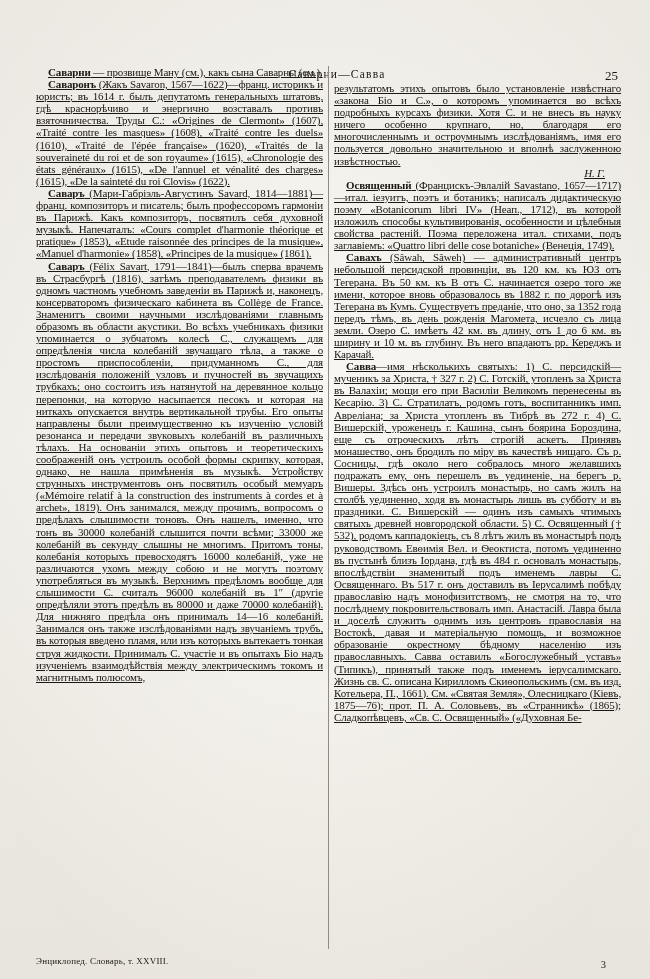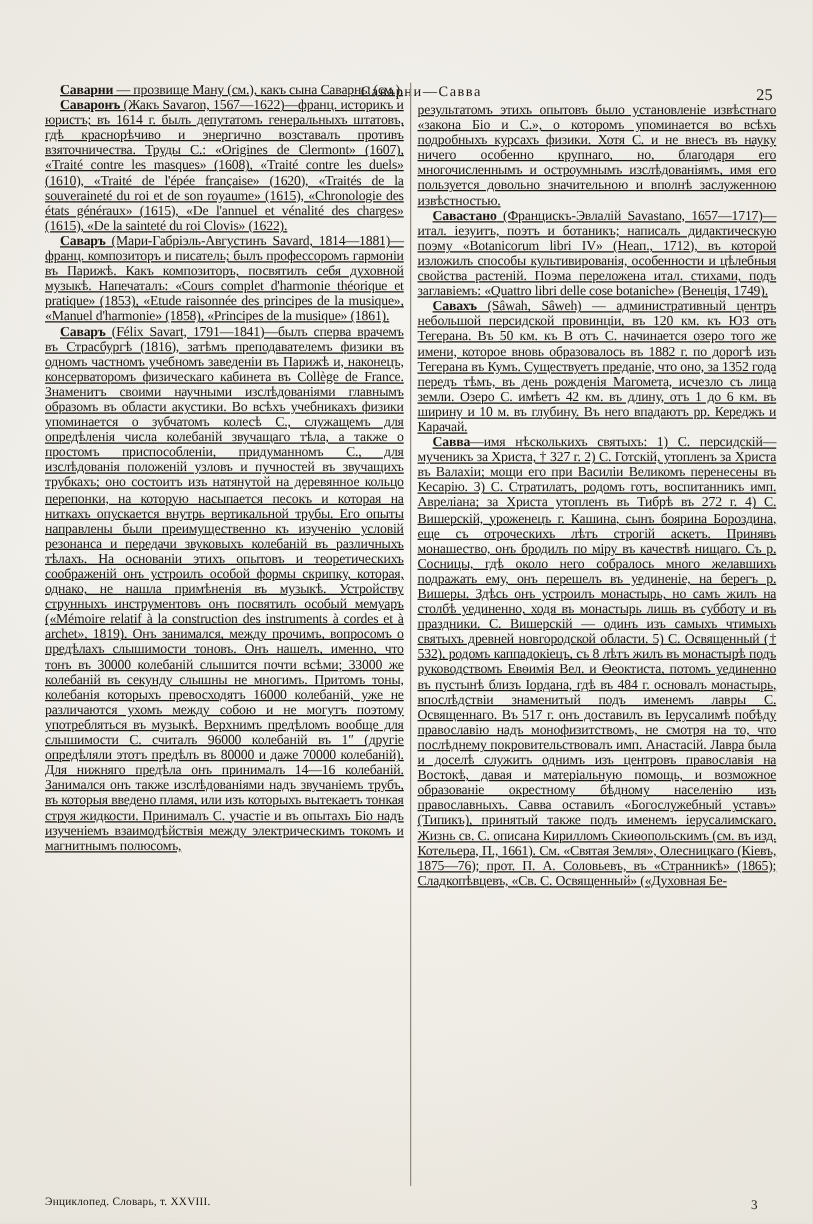--- a/index.html
+++ b/index.html
@@ -101,21 +101,22 @@
       <p class="entry"><b class="head">Саварни</b><span> — прозвище Ману (см.), какъ сына Саварны (см.).</span></p>
       <p class="entry"><b class="head">Саваронъ</b><span> (Жакъ Savaron, 1567—1622)—франц. историкъ и юристъ; въ 1614 г. былъ депутатомъ генеральныхъ штатовъ, гдѣ краснорѣчиво и энергично возставалъ противъ взяточничества. Труды С.: «Origines de Clermont» (1607), «Traité contre les masques» (1608), «Traité contre les duels» (1610), «Traité de l'épée française» (1620), «Traités de la souveraineté du roi et de son royaume» (1615), «Chronologie des états généraux» (1615), «De l'annuel et vénalité des charges» (1615), «De la sainteté du roi Clovis» (1622).</span></p>
       <p class="entry"><b class="head">Саваръ</b><span> (Мари-Габріэль-Августинъ Savard, 1814—1881)—франц. композиторъ и писатель; былъ профессоромъ гармоніи въ Парижѣ. Какъ композиторъ, посвятилъ себя духовной музыкѣ. Напечаталъ: «Cours complet d'harmonie théorique et pratique» (1853), «Etude raisonnée des principes de la musique», «Manuel d'harmonie» (1858), «Principes de la musique» (1861).</span></p>
       <p class="entry"><b class="head">Саваръ</b><span> (Félix Savart, 1791—1841)—былъ сперва врачемъ въ Страсбургѣ (1816), затѣмъ преподавателемъ физики въ одномъ частномъ учебномъ заведеніи въ Парижѣ и, наконецъ, консерваторомъ физическаго кабинета въ Collège de France. Знаменитъ своими научными изслѣдованіями главнымъ образомъ въ области акустики. Во всѣхъ учебникахъ физики упоминается о зубчатомъ колесѣ С., служащемъ для опредѣленія числа колебаній звучащаго тѣла, а также о простомъ приспособленіи, придуманномъ С., для изслѣдованія положеній узловъ и пучностей въ звучащихъ трубкахъ; оно состоитъ изъ натянутой на деревянное кольцо перепонки, на которую насыпается песокъ и которая на ниткахъ опускается внутрь вертикальной трубы. Его опыты направлены были преимущественно къ изученію условій резонанса и передачи звуковыхъ колебаній въ различныхъ тѣлахъ. На основаніи этихъ опытовъ и теоретическихъ соображеній онъ устроилъ особой формы скрипку, которая, однако, не нашла примѣненія въ музыкѣ. Устройству струнныхъ инструментовъ онъ посвятилъ особый мемуаръ («Mémoire relatif à la construction des instruments à cordes et à archet», 1819). Онъ занимался, между прочимъ, вопросомъ о предѣлахъ слышимости тоновъ. Онъ нашелъ, именно, что тонъ въ 30000 колебаній слышится почти всѣми; 33000 же колебаній въ секунду слышны не многимъ. Притомъ тоны, колебанія которыхъ превосходятъ 16000 колебаній, уже не различаются ухомъ между собою и не могутъ поэтому употребляться въ музыкѣ. Верхнимъ предѣломъ вообще для слышимости С. считалъ 96000 колебаній въ 1″ (другіе опредѣляли этотъ предѣлъ въ 80000 и даже 70000 колебаній). Для нижняго предѣла онъ принималъ 14—16 колебаній. Занимался онъ также изслѣдованіями надъ звучаніемъ трубъ, въ которыя введено пламя, или изъ которыхъ вытекаетъ тонкая струя жидкости. Принималъ С. участіе и въ опытахъ Біо надъ изученіемъ взаимодѣйствія между электрическимъ токомъ и магнитнымъ полюсомъ,</span></p>
     </div>
 
     <div class="divider"></div>
 
     <div class="col col-right">
       <p class="cont"><span>результатомъ этихъ опытовъ было установленіе извѣстнаго «закона Біо и С.», о которомъ упоминается во всѣхъ подробныхъ курсахъ физики. Хотя С. и не внесъ въ науку ничего особенно крупнаго, но, благодаря его многочисленнымъ и остроумнымъ изслѣдованіямъ, имя его пользуется довольно значительною и вполнѣ заслуженною извѣстностью.</span></p>
-      <p class="entry"><b class="head">Савастано</b><span> (Францискъ-Эвлалій Savastano, 1657—1717)—итал. іезуитъ, поэтъ и ботаникъ; написалъ дидактическую поэму «Botanicorum libri IV» (Неап., 1712), въ которой изложилъ способы культивированія, особенности и цѣлебныя свойства растеній. Поэма переложена итал. стихами, подъ заглавіемъ: «Quattro libri delle cose botaniche» (Венеція, 1749).</span></p>
+      <p class="signature">Н. Г.</p>
+      <p class="entry"><b class="head">Освященный</b><span> (Францискъ-Эвлалій Savastano, 1657—1717)—итал. іезуитъ, поэтъ и ботаникъ; написалъ дидактическую поэму «Botanicorum libri IV» (Неап., 1712), въ которой изложилъ способы культивированія, особенности и цѣлебныя свойства растеній. Поэма переложена итал. стихами, подъ заглавіемъ: «Quattro libri delle cose botaniche» (Венеція, 1749).</span></p>
       <p class="entry"><b class="head">Савахъ</b><span> (Sâwah, Sâweh) — административный центръ небольшой персидской провинціи, въ 120 км. къ ЮЗ отъ Тегерана. Въ 50 км. къ В отъ С. начинается озеро того же имени, которое вновь образовалось въ 1882 г. по дорогѣ изъ Тегерана въ Кумъ. Существуетъ преданіе, что оно, за 1352 года передъ тѣмъ, въ день рожденія Магомета, исчезло съ лица земли. Озеро С. имѣетъ 42 км. въ длину, отъ 1 до 6 км. въ ширину и 10 м. въ глубину. Въ него впадаютъ рр. Кереджъ и Карачай.</span></p>
       <p class="entry"><b class="head">Савва</b><span>—имя нѣсколькихъ святыхъ: 1) С. персидскій—мученикъ за Христа, † 327 г. 2) С. Готскій, утопленъ за Христа въ Валахіи; мощи его при Василіи Великомъ перенесены въ Кесарію. 3) С. Стратилатъ, родомъ готъ, воспитанникъ имп. Авреліана; за Христа утопленъ въ Тибрѣ въ 272 г. 4) С. Вишерскій, уроженецъ г. Кашина, сынъ боярина Бороздина, еще съ отроческихъ лѣтъ строгій аскетъ. Принявъ монашество, онъ бродилъ по міру въ качествѣ нищаго. Съ р. Сосницы, гдѣ около него собралось много желавшихъ подражать ему, онъ перешелъ въ уединеніе, на берегъ р. Вишеры. Здѣсь онъ устроилъ монастырь, но самъ жилъ на столбѣ уединенно, ходя въ монастырь лишь въ субботу и въ праздники. С. Вишерскій — одинъ изъ самыхъ чтимыхъ святыхъ древней новгородской области. 5) С. Освященный († 532), родомъ каппадокіецъ, съ 8 лѣтъ жилъ въ монастырѣ подъ руководствомъ Евѳимія Вел. и Ѳеоктиста, потомъ уединенно въ пустынѣ близъ Іордана, гдѣ въ 484 г. основалъ монастырь, впослѣдствіи знаменитый подъ именемъ лавры С. Освященнаго. Въ 517 г. онъ доставилъ въ Іерусалимѣ побѣду православію надъ монофизитствомъ, не смотря на то, что послѣднему покровительствовалъ имп. Анастасій. Лавра была и доселѣ служитъ однимъ изъ центровъ православія на Востокѣ, давая и матеріальную помощь, и возможное образованіе окрестному бѣдному населенію изъ православныхъ. Савва оставилъ «Богослужебный уставъ» (Типикъ), принятый также подъ именемъ іерусалимскаго. Жизнь св. С. описана Кирилломъ Скиѳопольскимъ (см. въ изд. Котельера, П., 1661). См. «Святая Земля», Олесницкаго (Кіевъ, 1875—76); прот. П. А. Соловьевъ, въ «Странникѣ» (1865); Сладкопѣвцевъ, «Св. С. Освященный» («Духовная Бе-</span></p>
     </div>
 
   </div>
 
   <div class="footer-imprint">Энциклопед. Словарь, т. XXVIII.</div>
   <div class="footer-sig">3</div>
 
 </div>

